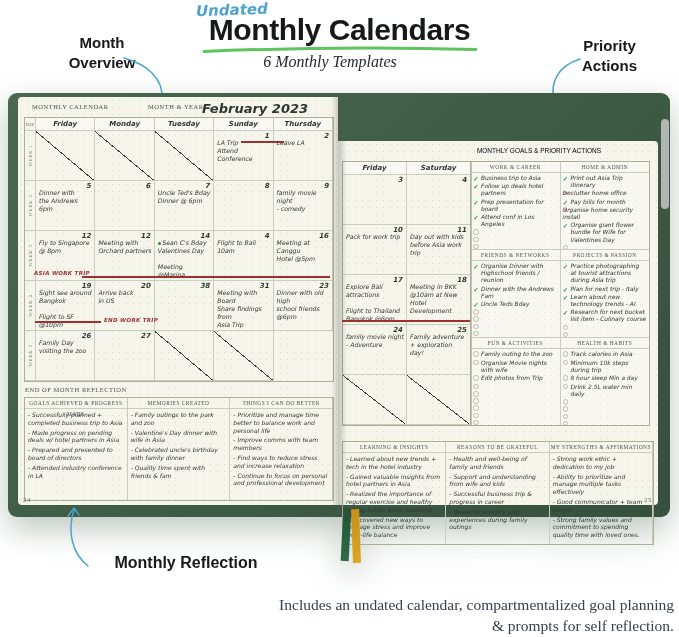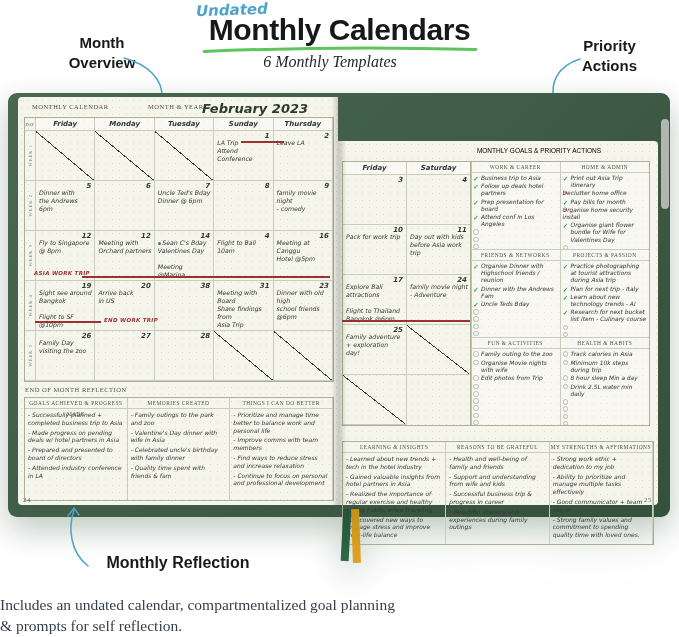--- a/index.html
+++ b/index.html
@@ -12,24 +12,24 @@
            font-style:italic;font-weight:bold;font-size:15px;color:var(--accent-blue,#2d9dc8);transform:rotate(-2deg);}
   .title{position:absolute;left:0;top:13px;width:679px;text-align:center;font-size:30px;
          font-weight:bold;letter-spacing:-.4px;color:#16181a;}
   .swoosh{position:absolute;left:201px;top:45px;}
   .subtitle{position:absolute;left:0;top:53px;width:660px;text-align:center;
             font-family:"Liberation Serif",serif;font-style:italic;font-size:16px;color:#1f2430;}
   .callout{position:absolute;font-weight:bold;font-size:15px;line-height:20px;color:#17191b;
            text-align:center;white-space:pre-line;}
   .co-month{left:52px;top:33px;width:100px;}
   .co-priority{left:557px;top:36px;width:105px;}
-  .co-reflection{left:88px;top:553px;width:180px;font-size:16px;}
+  .co-reflection{left:96px;top:553px;width:180px;font-size:16px;}
   .arrow{position:absolute;pointer-events:none;}
   .arrow path{fill:none;stroke:var(--accent-blue,#4da3cc);stroke-width:1.5;stroke-linecap:round;}
-  .caption{position:absolute;left:0;top:594px;width:674px;text-align:left;white-space:pre-line;
+  .caption{position:absolute;left:0;top:594px;width:674px;text-align:right;white-space:pre-line;
            font-family:"Liberation Serif",serif;font-size:15.5px;line-height:21px;color:#39404d;}
   
   .book{position:absolute;left:8px;top:93px;width:662px;height:424px;border-radius:9px;
         background:linear-gradient(135deg,var(--cover-green,#49684f),#35503d);
         filter:drop-shadow(0 12px 16px rgba(60,95,70,.35));}
   .elastic{position:absolute;right:1px;top:26px;width:8px;height:90px;background:#b2b6b0;
            border-radius:4px;}
   .pages{position:absolute;left:10px;top:4px;right:12px;bottom:12px;display:flex;}
   .page{position:relative;flex:1;background:#f6f5ec;
         background-image:radial-gradient(circle,#dadacb .6px,rgba(0,0,0,0) .7px);
@@ -260,23 +260,20 @@
               <span class="wk">WEEK 5</span>
             </div>
             <div class="cal-cell">
               <span class="cal-date hw">26</span>
               <div class="cal-note hw">Family Day</div>
               <div class="cal-note hw">visiting the zoo</div>
             </div>
             <div class="cal-cell">
               <span class="cal-date hw">27</span>
             </div>
-            <div class="cal-cell">
-              <span class="cal-date hw">28</span>
-            </div>
             <div class="cal-cell crossed"></div>
             <div class="cal-cell crossed"></div>
           </div>
         <div class="redline l-la"></div>
         <div class="redmark asia-label hw">ASIA WORK TRIP</div>
         <div class="redline l-asia"></div>
         <div class="redline l-end"></div>
         <div class="redmark end-label hw">END WORK TRIP</div>
         <div class="refl-title serif-label">END OF MONTH REFLECTION</div>
         <div id="refl-left" class="refl">
@@ -327,20 +324,26 @@
             </div>
             <div class="cal-cell">
               <span class="cal-date hw">17</span>
               <div class="cal-note hw">Explore Bali</div>
               <div class="cal-note hw">attractions</div>
               <div class="cal-note hw">&nbsp;</div>
               <div class="cal-note hw">Flight to Thailand</div>
               <div class="cal-note hw">Bangkok @6pm</div>
             </div>
             <div class="cal-cell">
+              <span class="cal-date hw">18</span>
+              <div class="cal-note hw">Meeting in BKK</div>
+              <div class="cal-note hw">@10am at New</div>
+              <div class="cal-note hw">Hotel Development</div>
+            </div>
+            <div class="cal-cell">
               <span class="cal-date hw">24</span>
               <div class="cal-note hw">family movie night</div>
               <div class="cal-note hw">- Adventure</div>
             </div>
             <div class="cal-cell">
               <span class="cal-date hw">25</span>
               <div class="cal-note hw">Family adventure</div>
               <div class="cal-note hw">+ exploration day!</div>
             </div>
             <div class="cal-cell crossed"></div>

